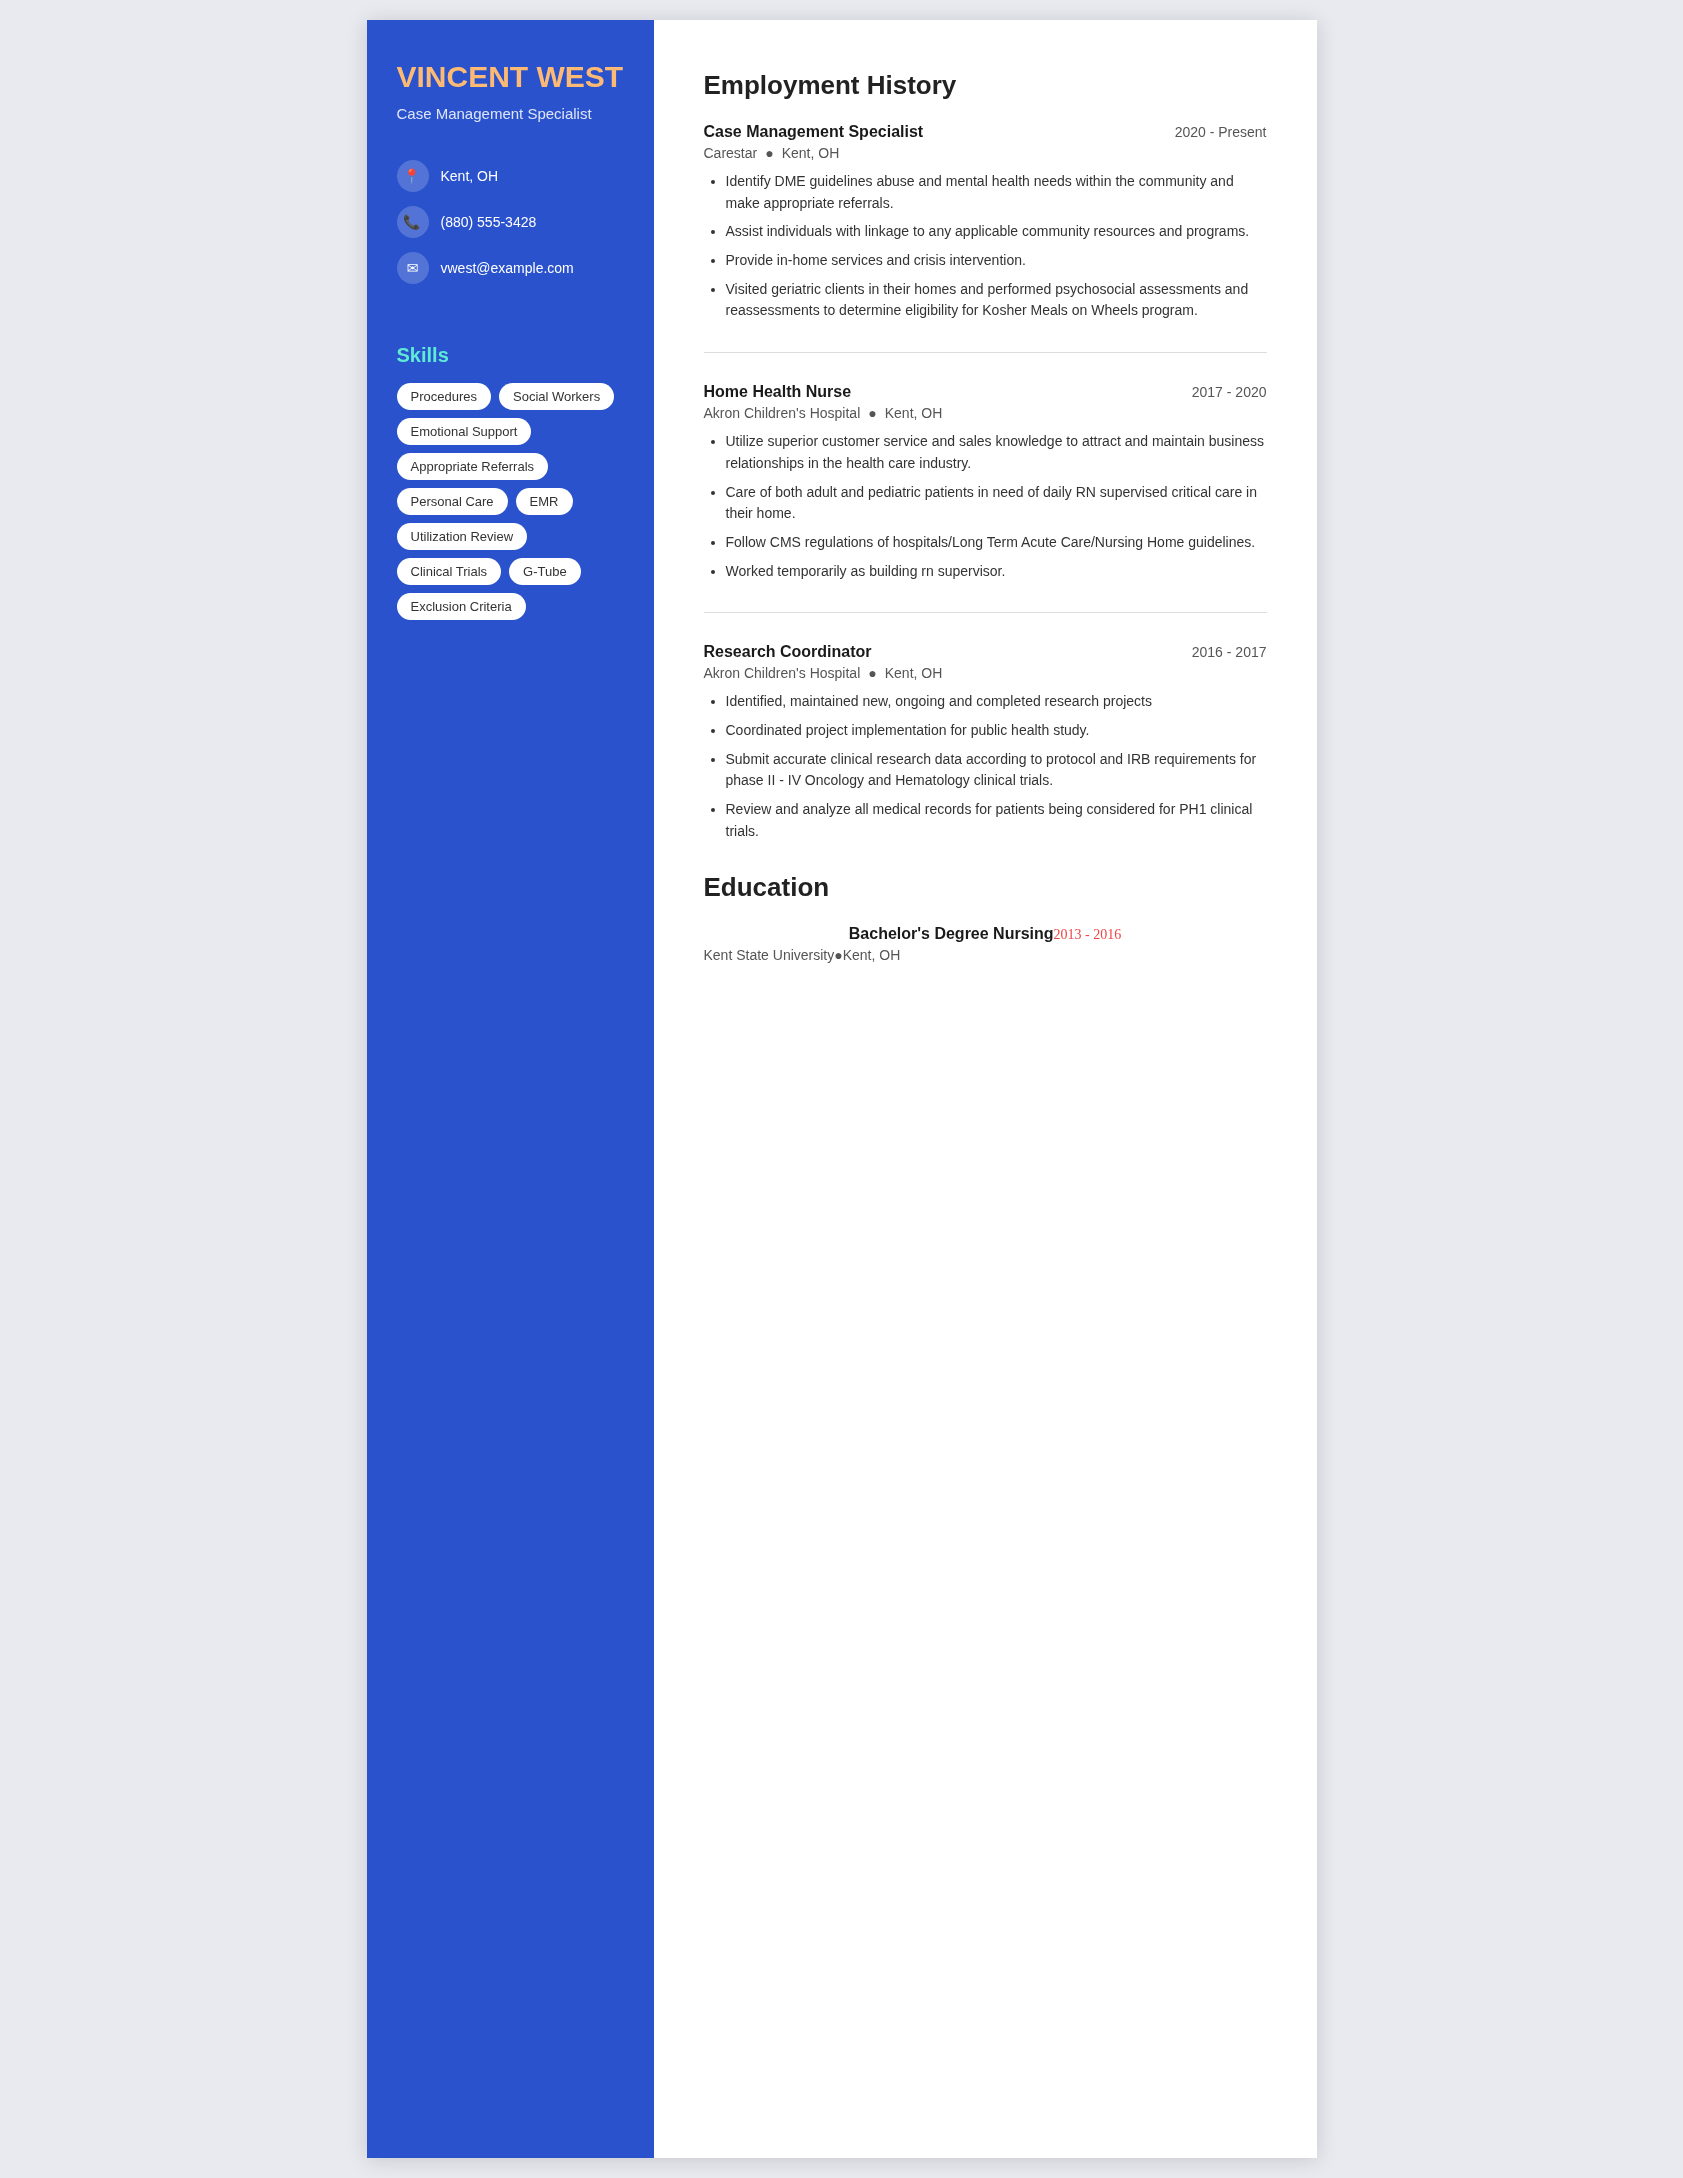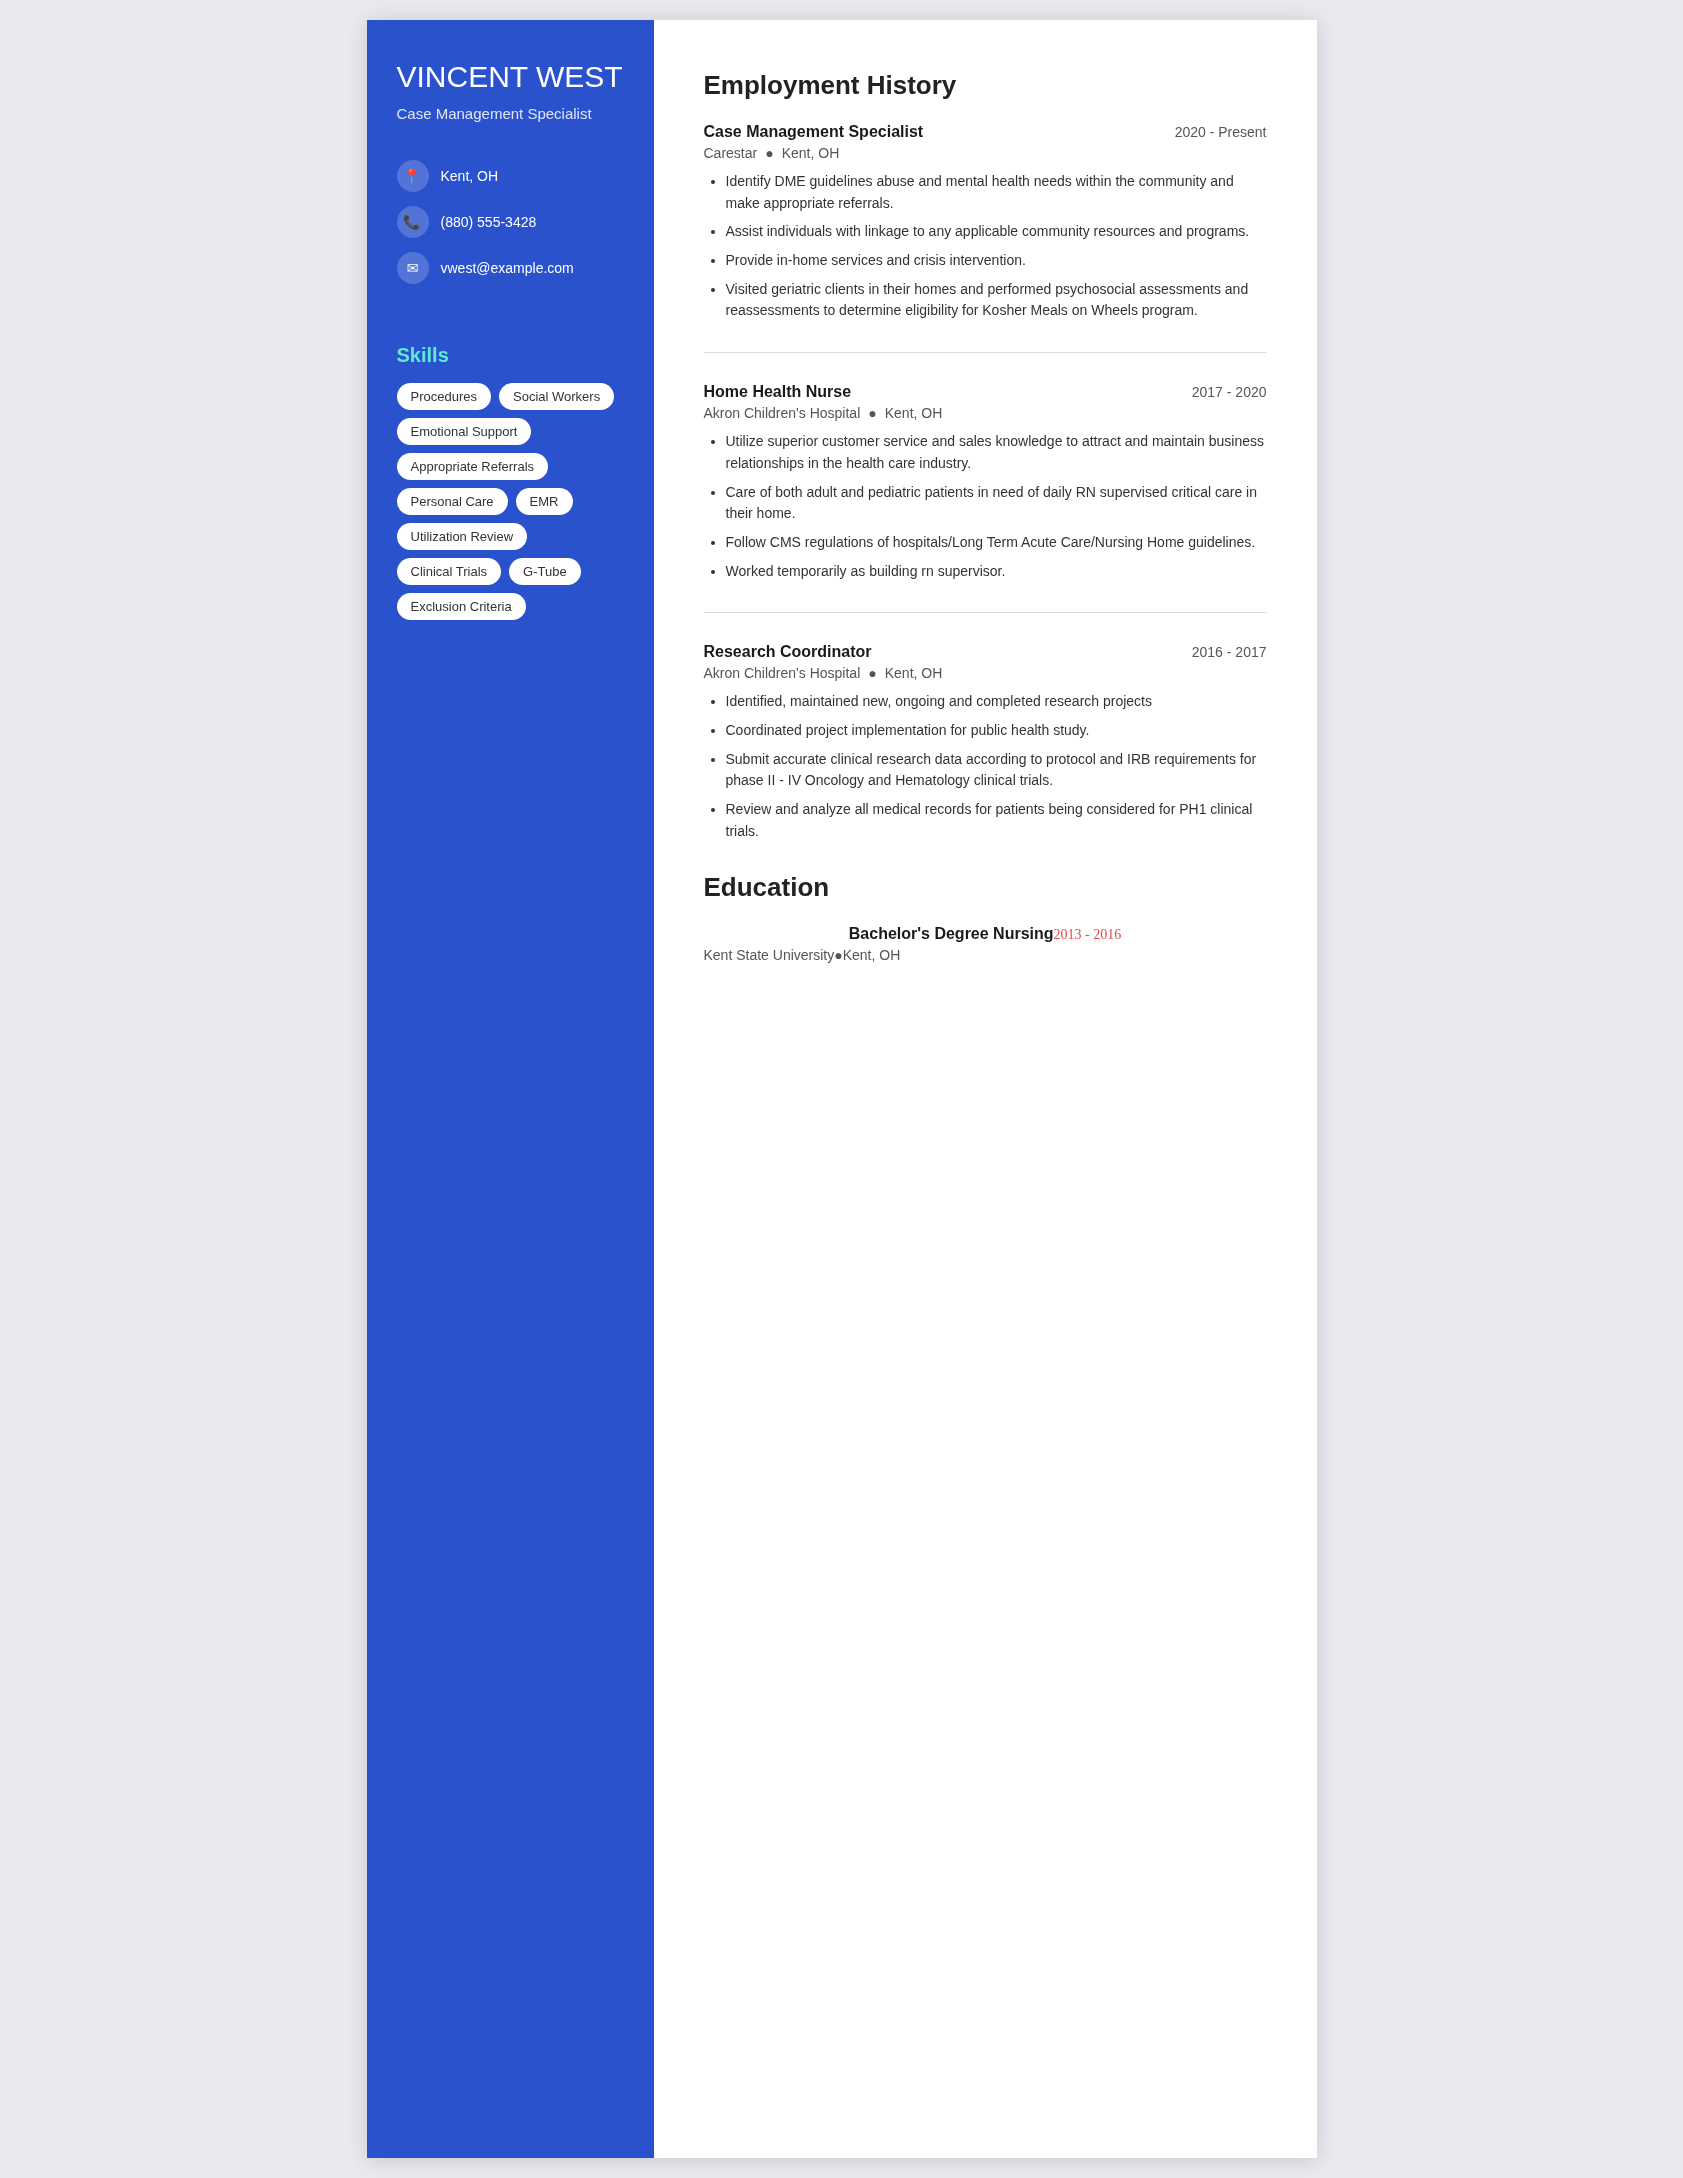--- a/index.html
+++ b/index.html
@@ -24,22 +24,22 @@
       width: 287px;
       min-width: 287px;
       background: #2952cc;
       color: white;
       padding: 40px 30px 40px 30px;
       display: flex;
       flex-direction: column;
     }
     .sidebar-name {
       font-size: 30px;
-      font-weight: 400;
-      color: #ffffff;
+      font-weight: 700;
+      color: #fdba74;
       line-height: 1.1;
       margin-bottom: 10px;
       text-transform: uppercase;
     }
     .sidebar-title {
       font-size: 15px;
       color: rgba(255,255,255,0.85);
       font-weight: 400;
       line-height: 1.4;
       margin-bottom: 36px;

